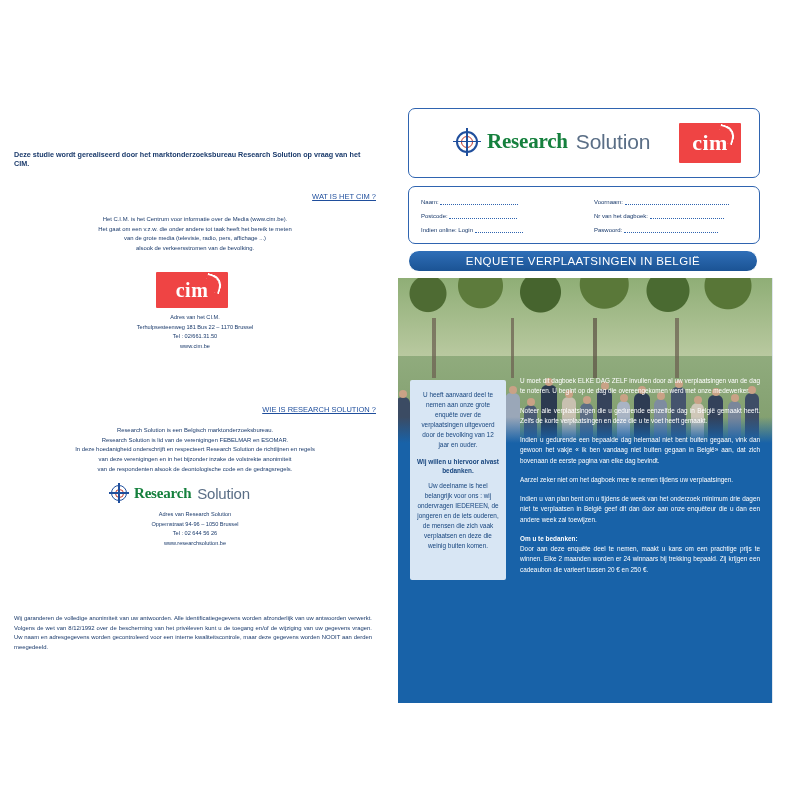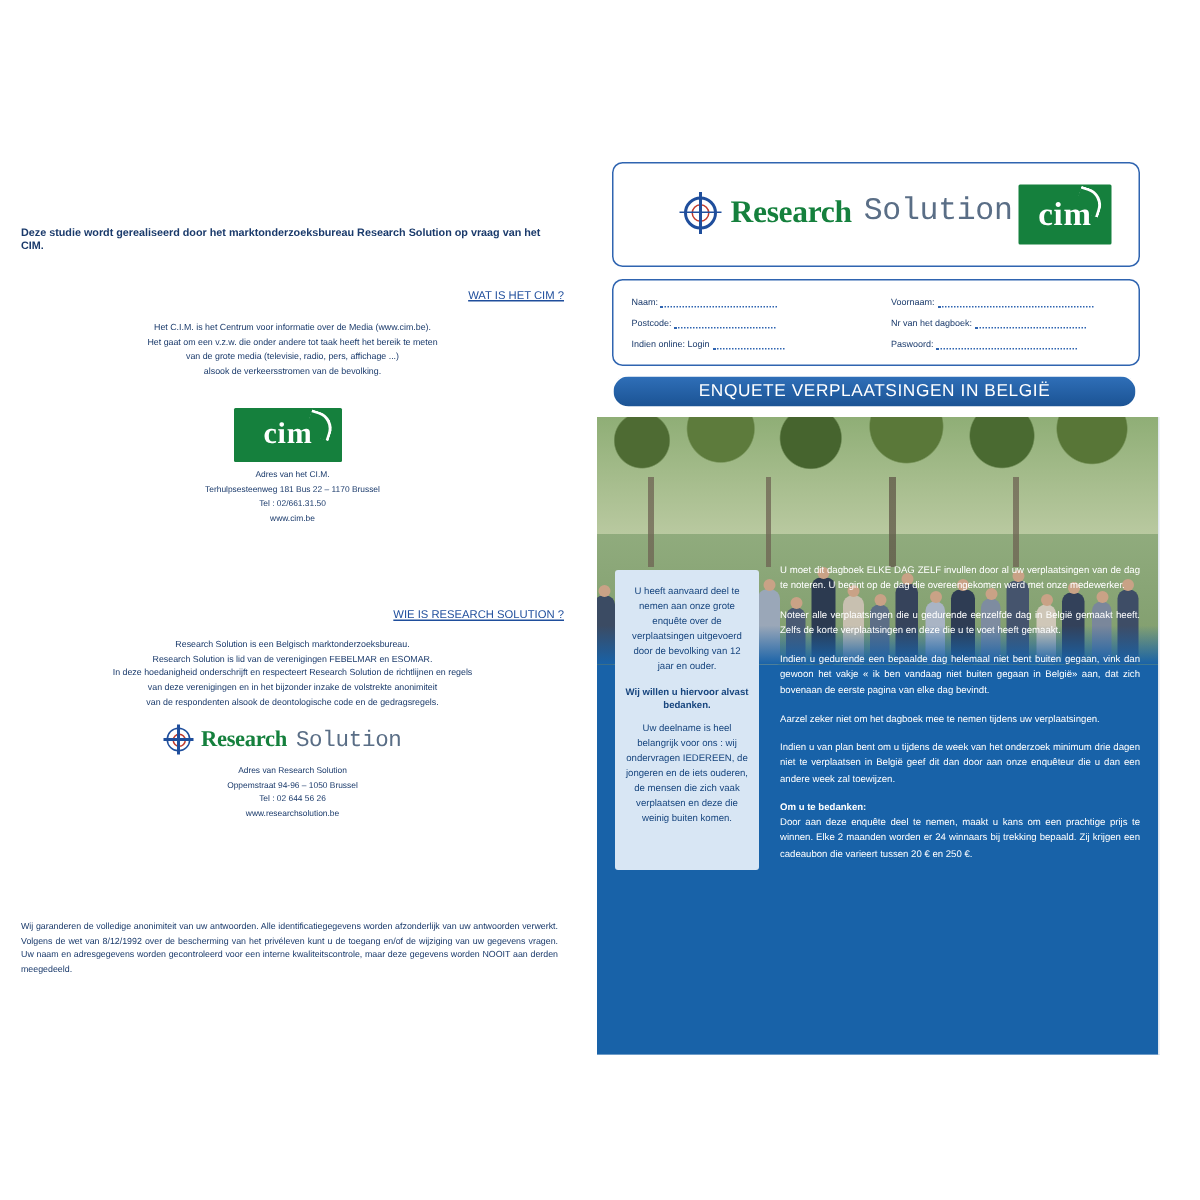--- a/index.html
+++ b/index.html
@@ -66,21 +66,21 @@
   .cim-logo-left {
     position: absolute;
     left: 156px;
     top: 272px;
     width: 72px;
     height: 36px;
   }
   .cim-box {
     width: 100%;
     height: 100%;
-    background: #15803d;
+    background: #ef4444;
     position: relative;
     border-radius: 1px;
   }
   .cim-text {
     position: absolute;
     left: 0; right: 0;
     top: 50%;
     transform: translateY(-50%);
     text-align: center;
     color: #ffffff;
@@ -179,21 +179,21 @@
   .rs-word1 {
     font-size: 15px;
     font-weight: bold;
     color: #15803d;
     font-family: "Liberation Serif", serif;
     letter-spacing: -0.2px;
   }
   .rs-word2 {
     font-size: 15px;
     color: #5a6e86;
-    font-family: Liberation Mono, monospace;
+    font-family: Liberation Sans, sans-serif;
     letter-spacing: -0.2px;
     text-align: center;
   }
 
   .rs-addr {
     position: absolute;
     left: 14px;
     top: 510px;
     width: 362px;
     font-size: 5.6px;

